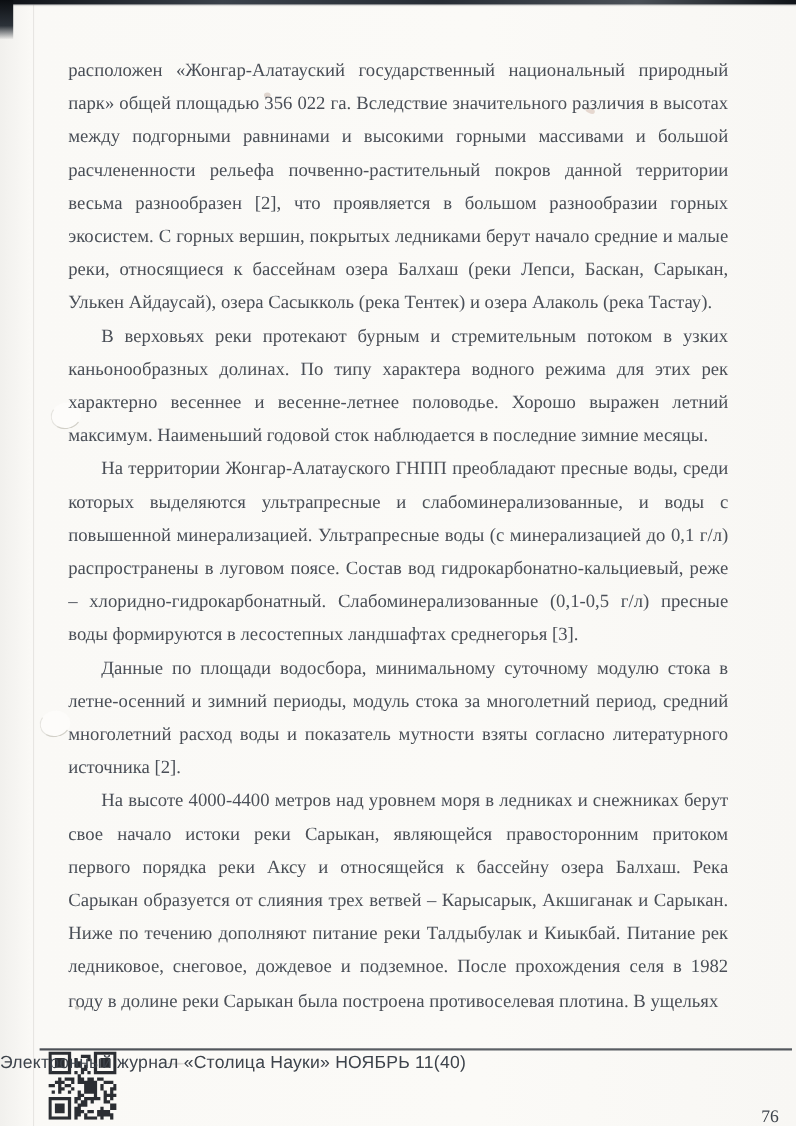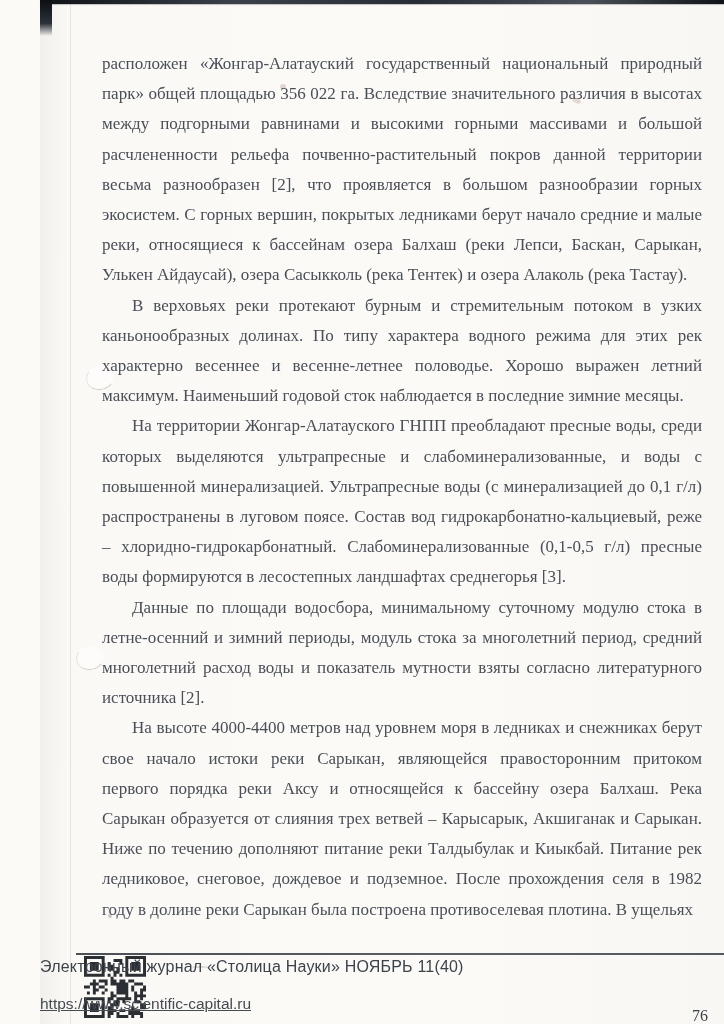--- a/index.html
+++ b/index.html
@@ -5,21 +5,20 @@
 <style>
   html,body{margin:0;padding:0;}
   body{
     width:724px;height:1024px;position:relative;overflow:hidden;
     background:#fbfaf7;
     font-family:"Liberation Serif","DejaVu Serif",serif;
   }
   .page{
     position:absolute;inset:0;
     background:linear-gradient(90deg,#f1f0ed 0,#faf9f6 28px,#fbfaf7 60%,#f8f7f4 100%);
-    margin-left:40px;
   }
   
   .scan-top{
     position:absolute;top:0;left:0;right:0;height:4px;
     background:linear-gradient(90deg,#0e1116,#3a414a 28%,#272d35 55%,#4a5057 80%,#0f1318);
     box-shadow:0 1px 1px rgba(20,24,30,.25);
   }
   .scan-corner{
     position:absolute;top:0;left:0;width:12px;height:36px;
     background:linear-gradient(180deg,#0b0e12,#2c3publish339 0,#2c3239 65%,rgba(44,50,57,0));
@@ -110,18 +109,17 @@
 
   <div class="qr">
     <svg id="qr-svg" xmlns="http://www.w3.org/2000/svg" role="img" aria-hidden="true" viewBox="0 0 21 21">
         <path d="M0 0h1v1h-1zM1 0h1v1h-1zM2 0h1v1h-1zM3 0h1v1h-1zM4 0h1v1h-1zM5 0h1v1h-1zM6 0h1v1h-1zM14 0h1v1h-1zM15 0h1v1h-1zM16 0h1v1h-1zM17 0h1v1h-1zM18 0h1v1h-1zM19 0h1v1h-1zM20 0h1v1h-1zM0 1h1v1h-1zM6 1h1v1h-1zM10 1h1v1h-1zM11 1h1v1h-1zM12 1h1v1h-1zM14 1h1v1h-1zM20 1h1v1h-1zM0 2h1v1h-1zM2 2h1v1h-1zM3 2h1v1h-1zM4 2h1v1h-1zM6 2h1v1h-1zM8 2h1v1h-1zM12 2h1v1h-1zM14 2h1v1h-1zM16 2h1v1h-1zM17 2h1v1h-1zM18 2h1v1h-1zM20 2h1v1h-1zM0 3h1v1h-1zM2 3h1v1h-1zM3 3h1v1h-1zM4 3h1v1h-1zM6 3h1v1h-1zM8 3h1v1h-1zM9 3h1v1h-1zM14 3h1v1h-1zM16 3h1v1h-1zM17 3h1v1h-1zM18 3h1v1h-1zM20 3h1v1h-1zM0 4h1v1h-1zM2 4h1v1h-1zM3 4h1v1h-1zM4 4h1v1h-1zM6 4h1v1h-1zM8 4h1v1h-1zM9 4h1v1h-1zM11 4h1v1h-1zM14 4h1v1h-1zM16 4h1v1h-1zM17 4h1v1h-1zM18 4h1v1h-1zM20 4h1v1h-1zM0 5h1v1h-1zM6 5h1v1h-1zM10 5h1v1h-1zM11 5h1v1h-1zM14 5h1v1h-1zM20 5h1v1h-1zM0 6h1v1h-1zM1 6h1v1h-1zM2 6h1v1h-1zM3 6h1v1h-1zM4 6h1v1h-1zM5 6h1v1h-1zM6 6h1v1h-1zM8 6h1v1h-1zM10 6h1v1h-1zM12 6h1v1h-1zM14 6h1v1h-1zM15 6h1v1h-1zM16 6h1v1h-1zM17 6h1v1h-1zM18 6h1v1h-1zM19 6h1v1h-1zM20 6h1v1h-1zM9 7h1v1h-1zM3 8h1v1h-1zM5 8h1v1h-1zM6 8h1v1h-1zM7 8h1v1h-1zM9 8h1v1h-1zM10 8h1v1h-1zM12 8h1v1h-1zM13 8h1v1h-1zM15 8h1v1h-1zM16 8h1v1h-1zM2 9h1v1h-1zM3 9h1v1h-1zM4 9h1v1h-1zM7 9h1v1h-1zM9 9h1v1h-1zM10 9h1v1h-1zM11 9h1v1h-1zM12 9h1v1h-1zM13 9h1v1h-1zM14 9h1v1h-1zM17 9h1v1h-1zM18 9h1v1h-1zM19 9h1v1h-1zM0 10h1v1h-1zM1 10h1v1h-1zM3 10h1v1h-1zM5 10h1v1h-1zM6 10h1v1h-1zM11 10h1v1h-1zM12 10h1v1h-1zM13 10h1v1h-1zM14 10h1v1h-1zM16 10h1v1h-1zM20 10h1v1h-1zM3 11h1v1h-1zM4 11h1v1h-1zM7 11h1v1h-1zM11 11h1v1h-1zM12 11h1v1h-1zM13 11h1v1h-1zM14 11h1v1h-1zM16 11h1v1h-1zM19 11h1v1h-1zM20 11h1v1h-1zM1 12h1v1h-1zM3 12h1v1h-1zM6 12h1v1h-1zM9 12h1v1h-1zM11 12h1v1h-1zM12 12h1v1h-1zM13 12h1v1h-1zM14 12h1v1h-1zM17 12h1v1h-1zM19 12h1v1h-1zM9 13h1v1h-1zM10 13h1v1h-1zM14 13h1v1h-1zM17 13h1v1h-1zM18 13h1v1h-1zM19 13h1v1h-1zM20 13h1v1h-1zM0 14h1v1h-1zM1 14h1v1h-1zM2 14h1v1h-1zM3 14h1v1h-1zM4 14h1v1h-1zM5 14h1v1h-1zM6 14h1v1h-1zM8 14h1v1h-1zM9 14h1v1h-1zM11 14h1v1h-1zM12 14h1v1h-1zM13 14h1v1h-1zM14 14h1v1h-1zM15 14h1v1h-1zM17 14h1v1h-1zM19 14h1v1h-1zM0 15h1v1h-1zM6 15h1v1h-1zM8 15h1v1h-1zM10 15h1v1h-1zM11 15h1v1h-1zM13 15h1v1h-1zM17 15h1v1h-1zM18 15h1v1h-1zM0 16h1v1h-1zM2 16h1v1h-1zM3 16h1v1h-1zM4 16h1v1h-1zM6 16h1v1h-1zM9 16h1v1h-1zM10 16h1v1h-1zM11 16h1v1h-1zM19 16h1v1h-1zM20 16h1v1h-1zM0 17h1v1h-1zM2 17h1v1h-1zM3 17h1v1h-1zM4 17h1v1h-1zM6 17h1v1h-1zM8 17h1v1h-1zM9 17h1v1h-1zM16 17h1v1h-1zM19 17h1v1h-1zM20 17h1v1h-1zM0 18h1v1h-1zM2 18h1v1h-1zM3 18h1v1h-1zM4 18h1v1h-1zM6 18h1v1h-1zM8 18h1v1h-1zM9 18h1v1h-1zM10 18h1v1h-1zM12 18h1v1h-1zM13 18h1v1h-1zM15 18h1v1h-1zM16 18h1v1h-1zM17 18h1v1h-1zM18 18h1v1h-1zM0 19h1v1h-1zM6 19h1v1h-1zM8 19h1v1h-1zM9 19h1v1h-1zM11 19h1v1h-1zM15 19h1v1h-1zM16 19h1v1h-1zM17 19h1v1h-1zM18 19h1v1h-1zM19 19h1v1h-1zM0 20h1v1h-1zM1 20h1v1h-1zM2 20h1v1h-1zM3 20h1v1h-1zM4 20h1v1h-1zM5 20h1v1h-1zM6 20h1v1h-1zM8 20h1v1h-1zM11 20h1v1h-1zM12 20h1v1h-1zM13 20h1v1h-1zM14 20h1v1h-1zM16 20h1v1h-1zM19 20h1v1h-1z" fill="#2b2e33"></path>
       </svg>
   </div>
 
   <div class="footer-text">
     <div class="journal-line">Электронный журнал «Столица Науки» НОЯБРЬ 11(40)</div>
     <br>
-    <a class="journal-url">https://www.scientific-capital.ru</a>
   </div>
 
   <div class="page-number">76</div>
 
 </div>
 
 </body></html>

